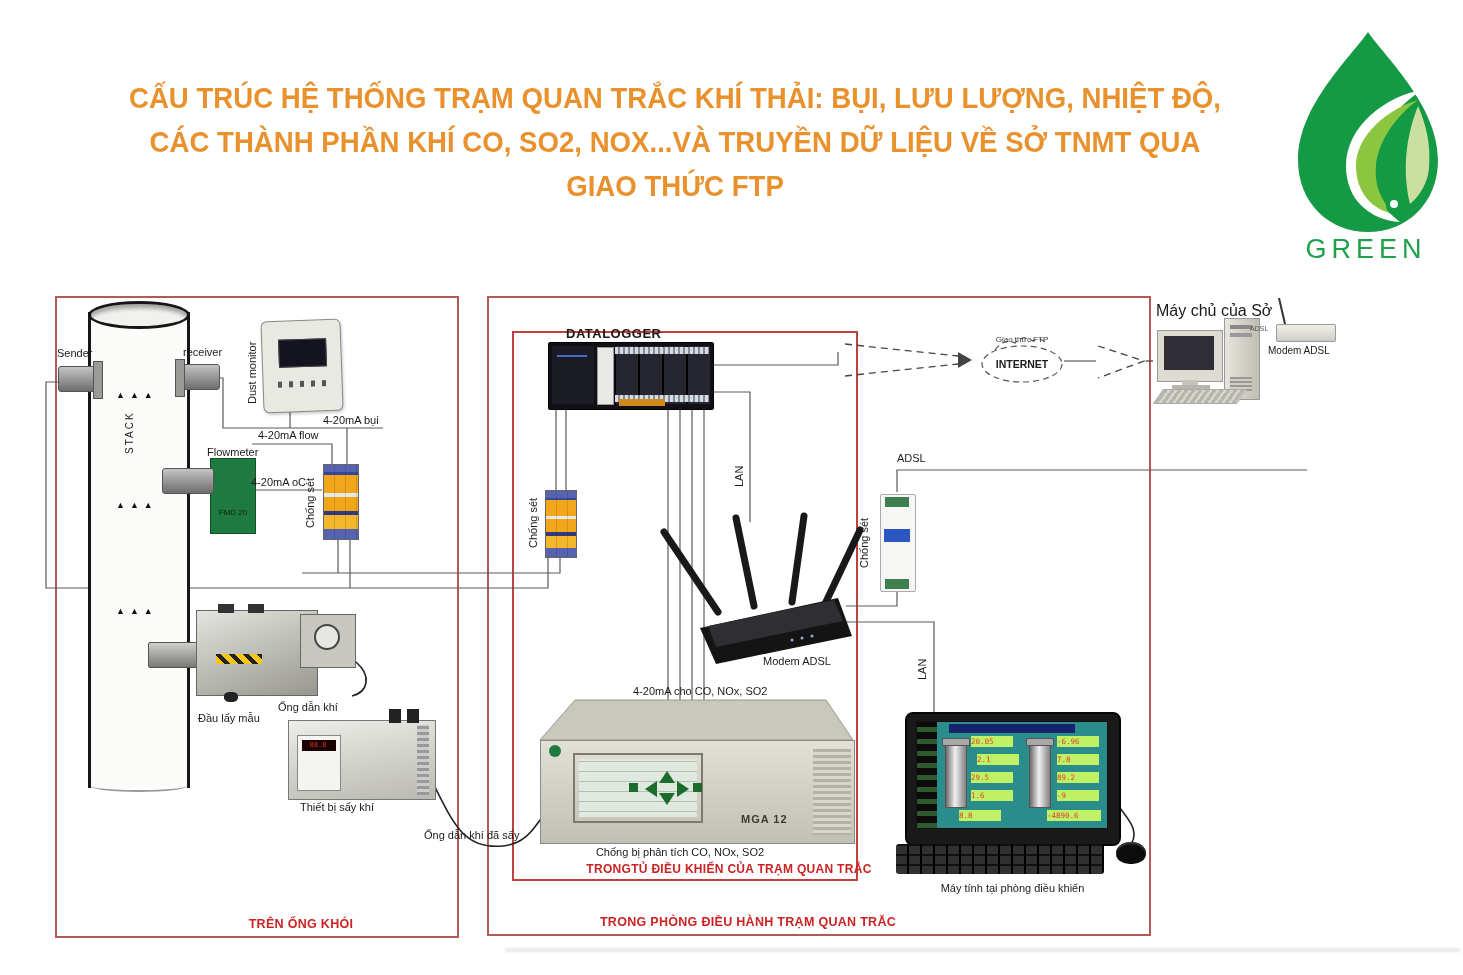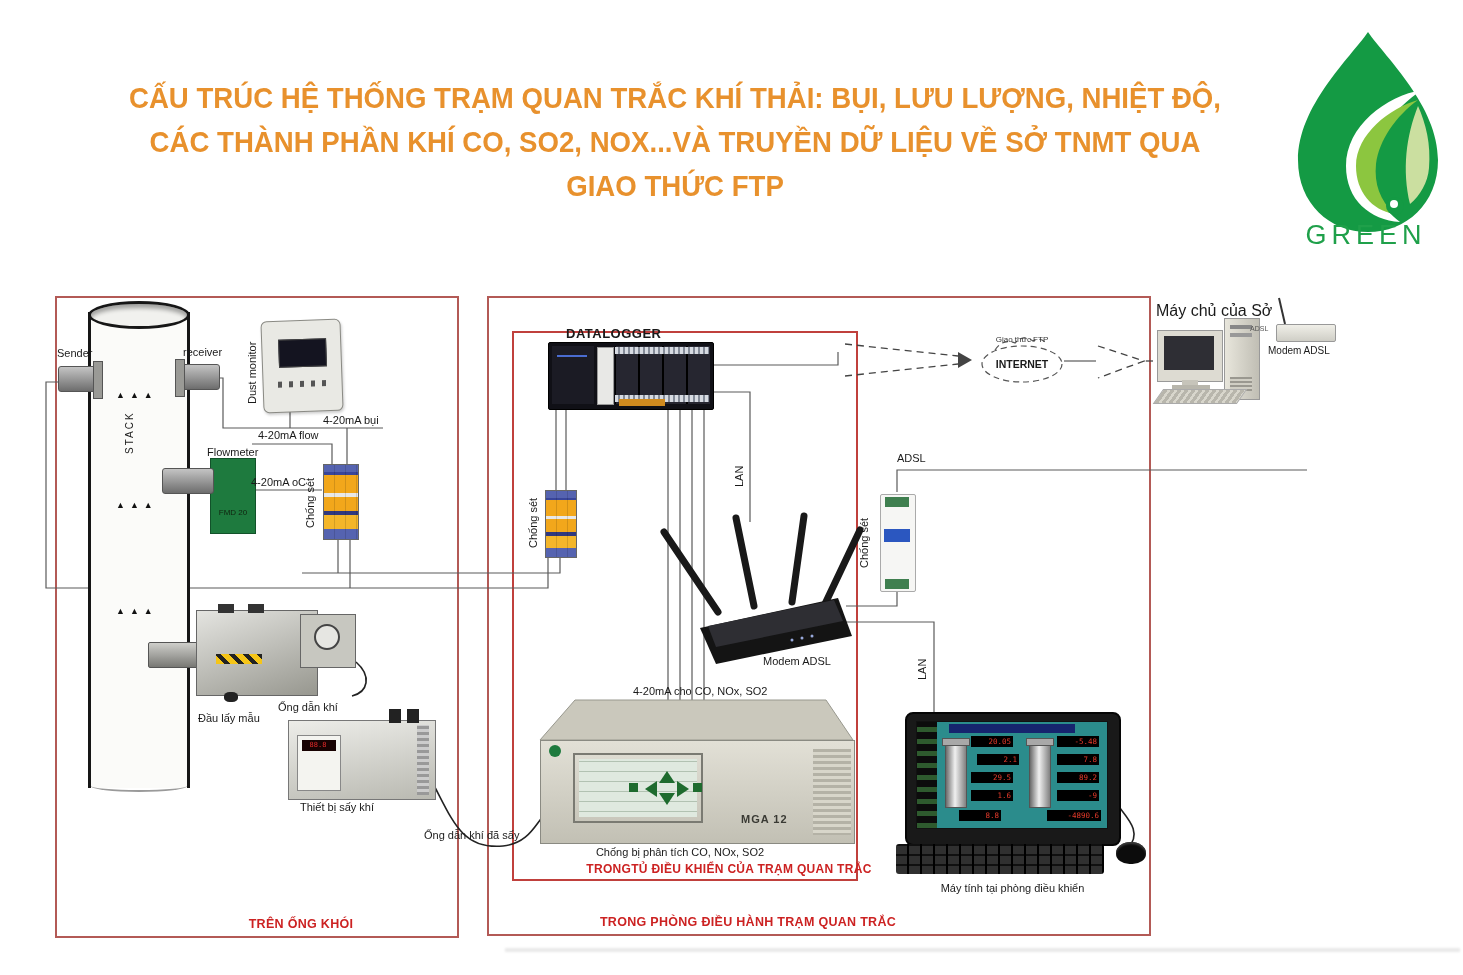--- a/index.html
+++ b/index.html
@@ -4,21 +4,21 @@
 <style>
   html,body{margin:0;padding:0;background:#ffffff;}
   #stage{position:relative;width:1463px;height:975px;background:#ffffff;overflow:hidden;
          font-family:"Liberation Sans",sans-serif;color:#1a1a1a;}
   .abs{position:absolute;}
   
   .title{position:absolute;left:30px;top:76px;width:1290px;text-align:center;
          color:#E8912D;font-weight:700;font-size:30px;line-height:44px;
          transform:scaleX(0.92);transform-origin:center top;letter-spacing:0px;}
   
-  .logo-word{position:absolute;left:1286px;top:220px;width:160px;text-align:center;
+  .logo-word{position:absolute;left:1286px;top:234px;width:160px;text-align:center;
          color:#1FA04A;font-size:27px;letter-spacing:5px;font-weight:400;}
   
   .zone{position:absolute;border:2px solid #B35A56;}
   .zone-label{position:absolute;bottom:5px;text-align:center;color:#CC2222;
          font-weight:700;font-size:12.5px;letter-spacing:0.3px;white-space:nowrap;padding-left:44px;}
   
   .lbl{position:absolute;font-size:11px;color:#1a1a1a;white-space:nowrap;}
   .vlbl{position:absolute;writing-mode:vertical-rl;transform:rotate(180deg);
         font-size:11px;color:#1a1a1a;text-align:center;}
   
@@ -96,22 +96,22 @@
   .mon{position:absolute;left:905px;top:712px;width:212px;height:130px;background:#191919;
       border:2px solid #060606;border-radius:8px;}
   .mon .scr{position:absolute;left:9px;top:7px;width:190px;height:106px;background:#2b8c8c;overflow:hidden;border:1px solid #111;}
   .scr .bar{position:absolute;left:32px;top:2px;width:126px;height:9px;background:#16246e;
       color:#e33;font-size:6px;text-align:center;line-height:9px;overflow:hidden;}
   .scr .side{position:absolute;left:0;top:0;width:20px;height:106px;background:#0c0c0c;
       background-image:repeating-linear-gradient(0deg,#2e5a2e 0 5px,#0c0c0c 5px 12px);}
   .scr .cyl{position:absolute;width:20px;height:62px;border:1px solid #555;
       background:linear-gradient(90deg,#6a6a6a,#f0f0f0 45%,#808080);}
   .scr .cap{position:absolute;width:26px;height:6px;background:#a8a8a8;border:1px solid #555;}
-  .led{position:absolute;width:40px;height:11px;background:#000000;color:#e63b2b;
-      font-size:7.5px;text-align:right;line-height:11px;padding-right:2px;
+  .led{position:absolute;width:40px;height:11px;background:#bef264;color:#e63b2b;
+      font-size:7.5px;line-height:11px;padding-right:2px;
       font-family:"DejaVu Sans Mono",monospace;}
   .kbd{position:absolute;left:896px;top:844px;width:208px;height:30px;background:#101010;border-radius:3px;
       background-image:repeating-linear-gradient(90deg,#0000 0 11px,#000 11px 13px),
                        repeating-linear-gradient(0deg,#303030 0 8px,#101010 8px 10px);}
   .mouse{position:absolute;left:1116px;top:842px;width:30px;height:22px;background:#0c0c0c;
       border-radius:50% 50% 45% 45%;box-shadow:inset 0 2px 2px #3c3c3c;}
   
   .srv-mon{position:absolute;left:1157px;top:330px;width:64px;height:50px;background:#dddbd2;border:1px solid #999;}
   .srv-mon::after{content:"";position:absolute;left:6px;top:5px;width:50px;height:34px;background:#2e2e34;}
   .srv-tower{position:absolute;left:1224px;top:318px;width:34px;height:80px;border:1px solid #999;
@@ -314,21 +314,21 @@
       <div class="bar"></div>
       <div class="cyl" style="left:28px;top:22px"></div>
       <div class="cap" style="left:25px;top:16px"></div>
       <div class="cyl" style="left:112px;top:22px"></div>
       <div class="cap" style="left:109px;top:16px"></div>
       <div class="led" style="left:54px;top:14px">20.05</div>
       <div class="led" style="left:60px;top:32px">2.1</div>
       <div class="led" style="left:54px;top:50px">29.5</div>
       <div class="led" style="left:54px;top:68px">1.6</div>
       <div class="led" style="left:42px;top:88px">8.8</div>
-      <div class="led" style="left:140px;top:14px">-5.48</div>
+      <div class="led" style="left:140px;top:14px">-6.96</div>
       <div class="led" style="left:140px;top:32px">7.8</div>
       <div class="led" style="left:140px;top:50px">89.2</div>
       <div class="led" style="left:140px;top:68px">-9</div>
       <div class="led" style="left:130px;top:88px;width:52px">-4890.6</div>
     </div>
   </div>
   <div class="kbd"></div>
   <div class="mouse"></div>
   <div class="lbl" style="left:905px;top:882px;width:215px;text-align:center">Máy tính tại phòng điều khiển</div>
 

